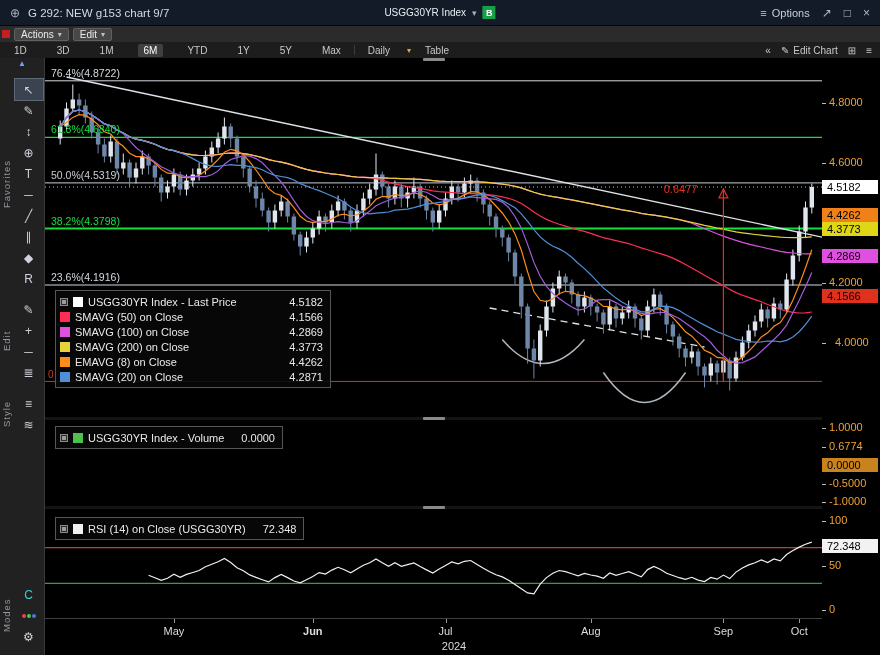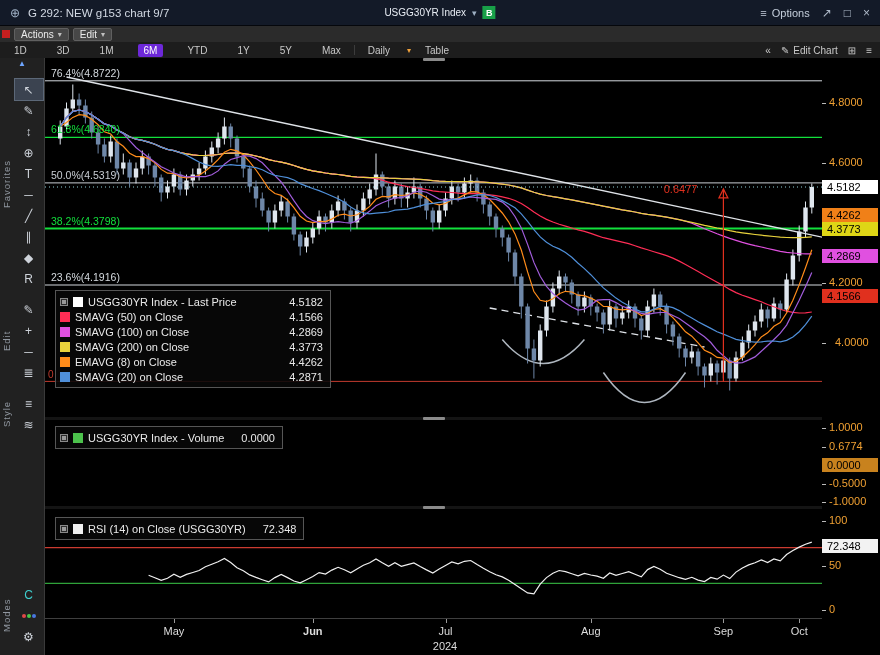--- a/index.html
+++ b/index.html
@@ -28,21 +28,21 @@
     display:flex;align-items:center;gap:4px;padding-left:14px}
   #red-ind{position:absolute;left:2px;top:4px;width:8px;height:8px;background:#c51f1f}
   .menu-btn{background:#474747;border:1px solid #606060;border-radius:2px;color:#ececec;
     font-size:10px;height:13px;display:flex;align-items:center;gap:4px;padding:0 6px;cursor:pointer}
   .menu-btn .caret{font-size:8px;color:#c0c0c0}
 
   
   #toolbar{position:absolute;top:42px;left:0;right:0;height:16px;background:#1d1d1d;
     display:flex;align-items:center;font-size:10px;color:#c9c9c9;padding:0 8px;gap:2px}
   .pbtn{padding:1px 6px;cursor:pointer}
-  .pbtn.active{background:#6d28d9;color:#fff;border-radius:2px}
+  .pbtn.active{background:#404040;color:#fff;border-radius:2px}
   .tb-sep{width:1px;height:10px;background:#3c3c3c;margin:0 5px}
   .freq-btn,.table-btn{padding:1px 6px;cursor:pointer;display:flex;gap:17px;align-items:center}
   .freq-btn .caret{color:#f0a13c;font-size:8px}
   .tright{margin-left:auto;display:flex;align-items:center;gap:10px;color:#c9c9c9}
   .echart{display:flex;gap:4px;align-items:center;cursor:pointer}
 
   
   #body{position:absolute;top:58px;left:0;right:0;bottom:0;background:#000}
 
   
@@ -89,21 +89,21 @@
   .axlabel{position:absolute;left:7px;white-space:nowrap}
   .axtick{position:absolute;left:0;width:4px;height:1px;background:#b9b9b9}
   .badge{position:absolute;left:0;width:56px;height:14px;line-height:14px;padding-left:5px;
     color:#000;z-index:3}
 
   
   #xaxis{position:absolute;left:0;right:0;top:560px;height:37px;border-top:1px solid #3f3f3f;
     color:#dcdcdc}
   .mlabel{position:absolute;top:6px;transform:translateX(-50%)}
   .mtick{position:absolute;top:0;width:1px;height:4px;background:#9a9a9a}
-  .ylabel{position:absolute;top:21px;left:400px;transform:translateX(-50%)}
+  .ylabel{position:absolute;top:21px;left:409px;transform:translateX(-50%)}
 </style>
 </head>
 <body>
 
 <div id="app">
 
   <div id="titlebar">
     <span class="ticon">⊕</span>
     <span id="tb-title">G 292: NEW g153 chart 9/7</span>
     <div class="tb-center">

